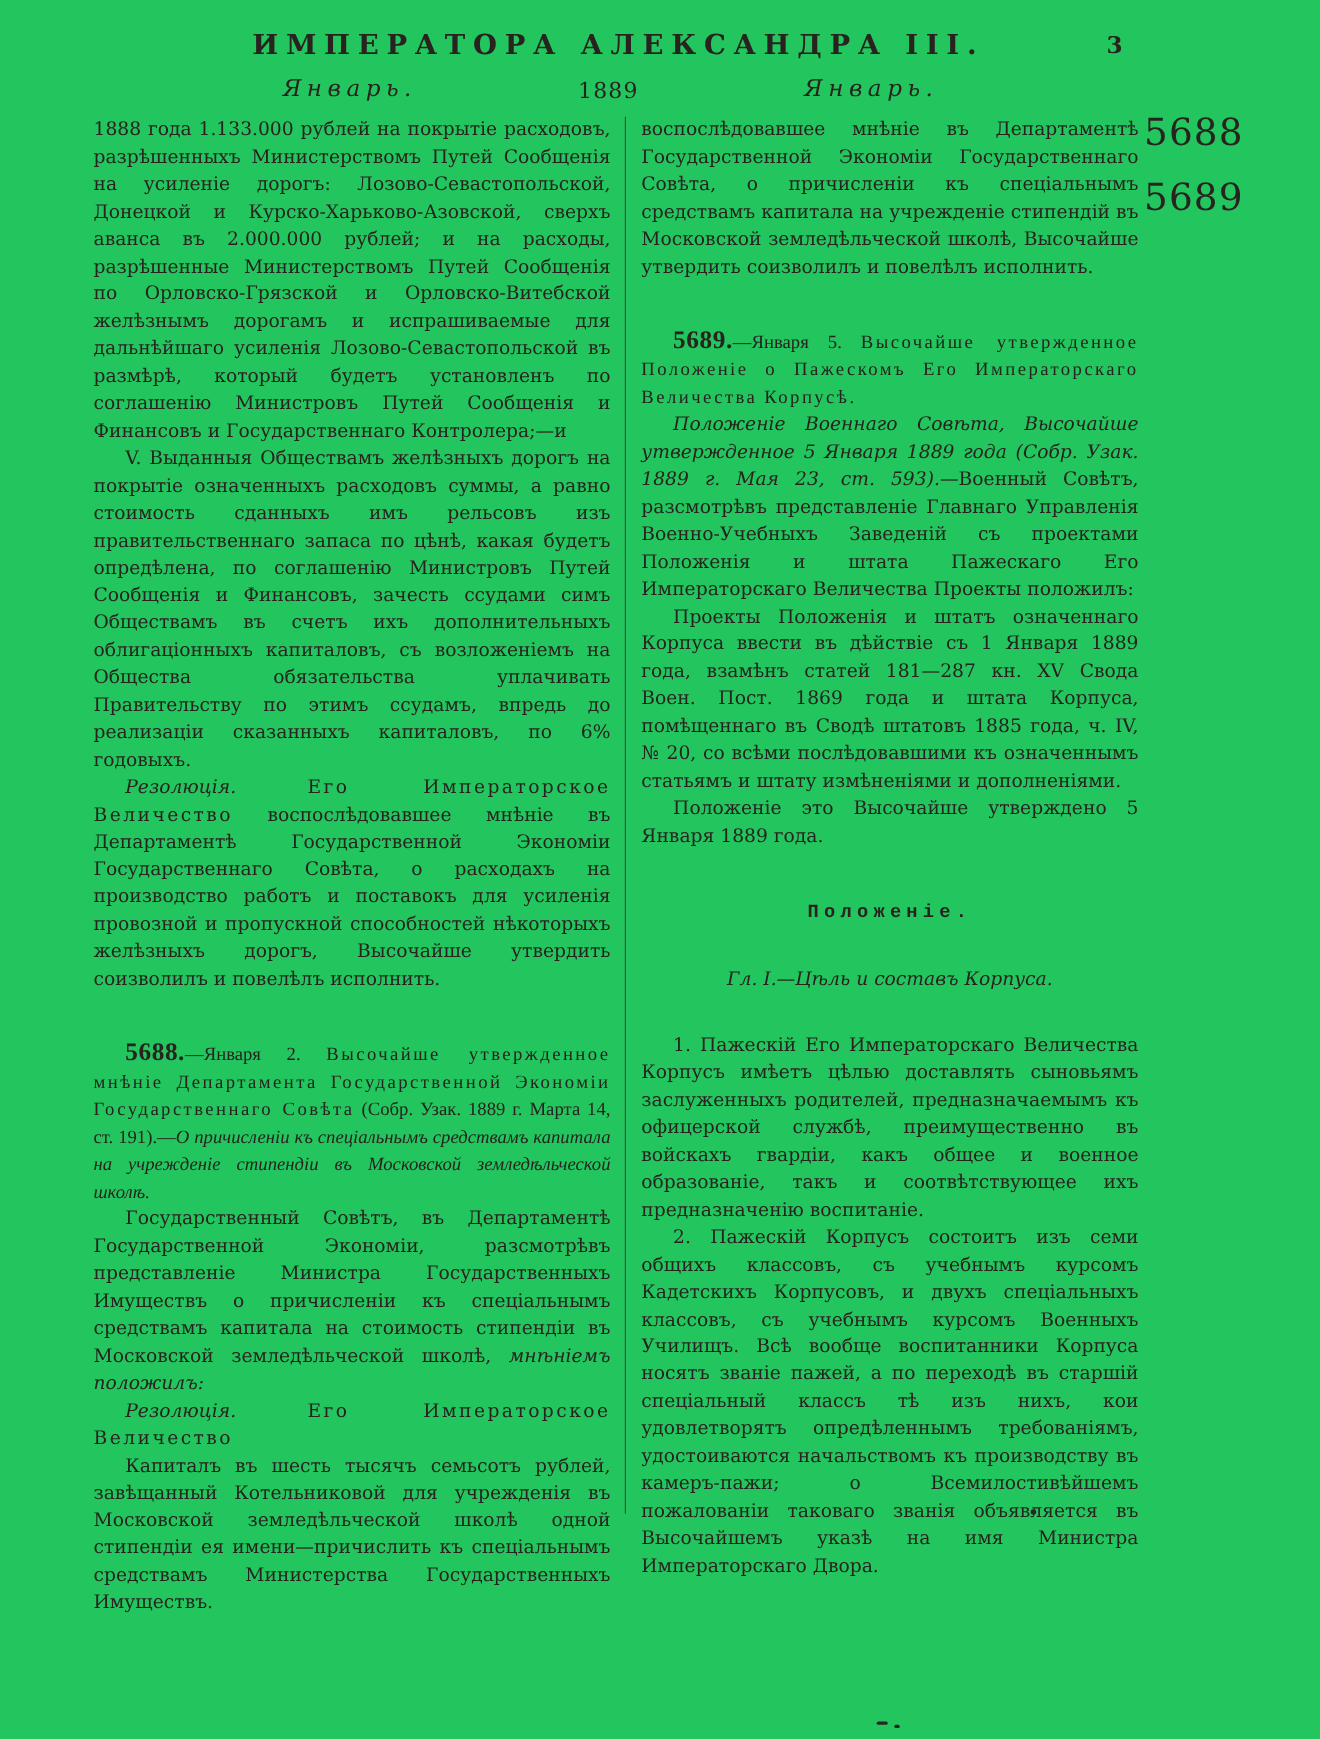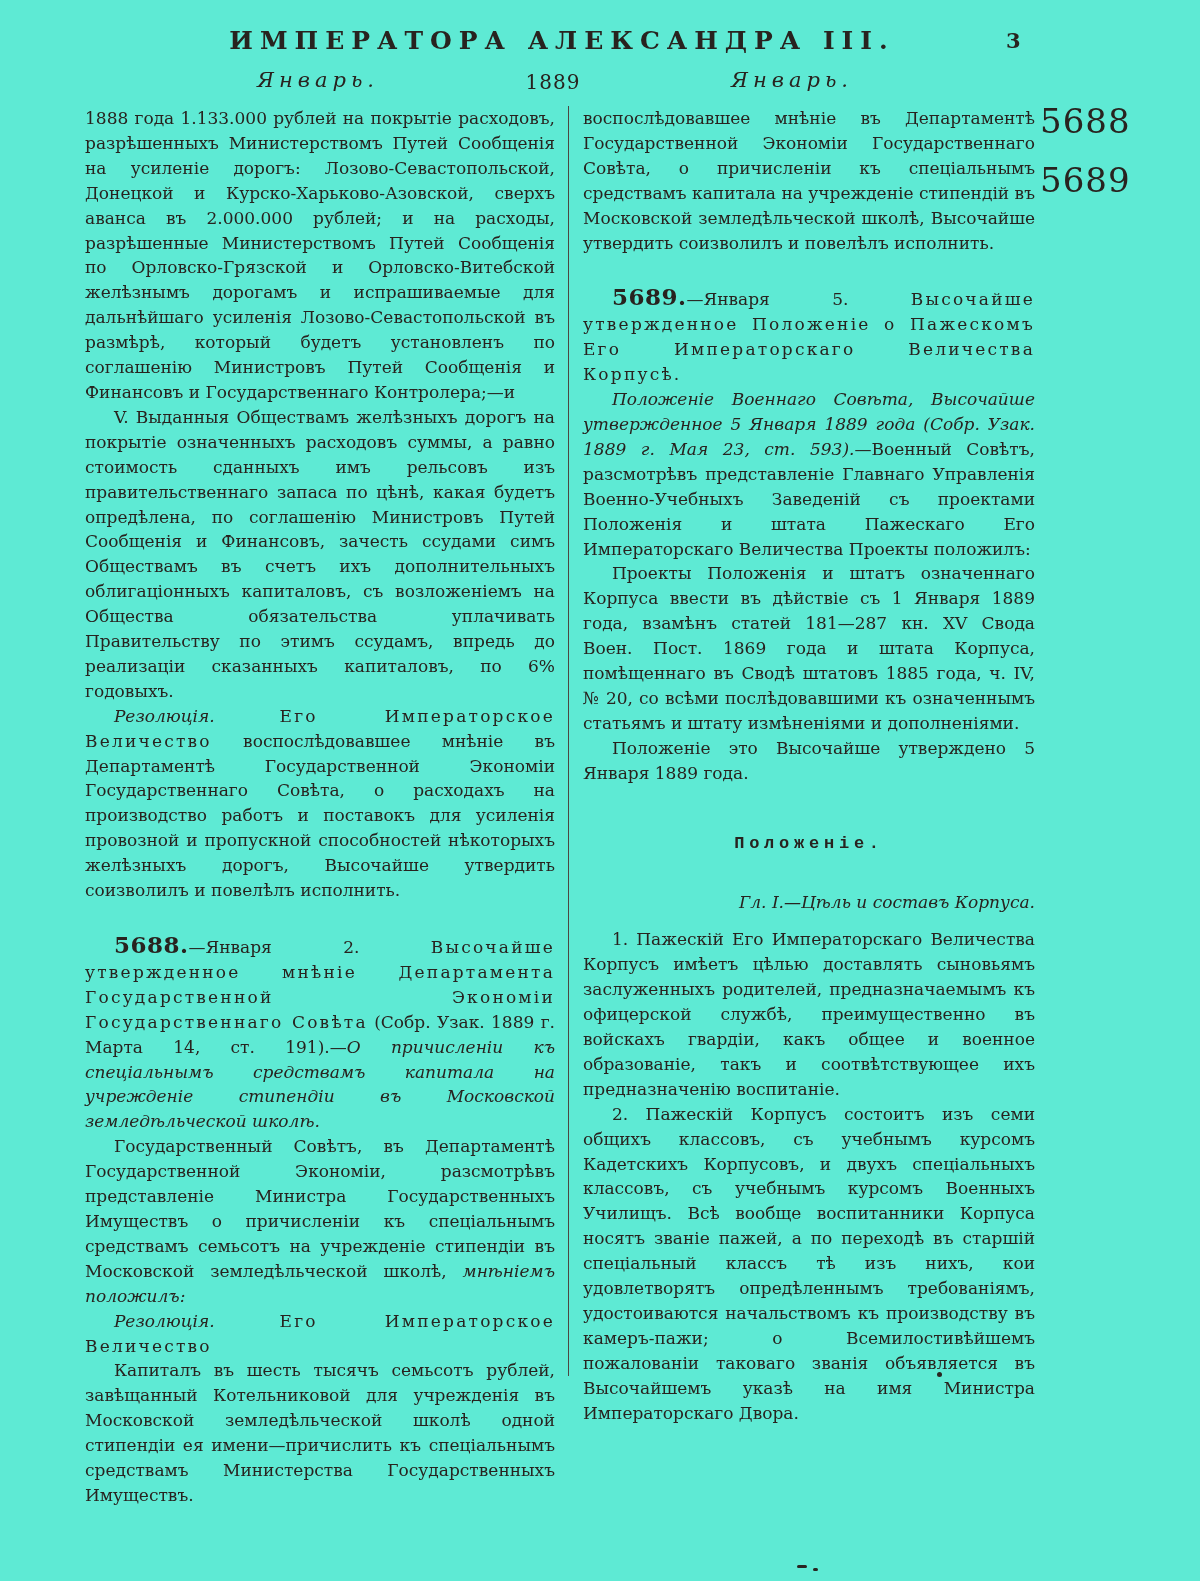--- a/index.html
+++ b/index.html
@@ -6,21 +6,21 @@
   html, body { margin: 0; padding: 0; }
   body {
     width: 1200px; height: 1581px;
     background: #efede8;
     font-family: "DejaVu Serif", serif;
     color: #28231f;
   }
   .page {
     position: relative;
     width: 1200px; height: 1581px;
-    background: #5eead4;
+    background: #22c55e;
     overflow: hidden;
   }
   
   .title {
     position: absolute; top: 26px; left: 562px;
     transform: translateX(-50%);
     font-size: 25px; font-weight: bold;
     letter-spacing: 7px; white-space: nowrap;
   }
   .pagenum {
@@ -47,23 +47,23 @@
   .col-right { left: 583px; width: 452px; }
   .margin-nums { position: absolute; left: 1040px; top: 104px; }
   .margin-num {
     font-size: 34px; font-weight: normal; line-height: 1;
     margin-bottom: 25px; letter-spacing: 1px;
   }
   
   p.para { margin: 0; padding: 0; }
   p.ind    { text-indent: 1.7em; }
   p.noind  { text-indent: 0; }
-  p.entry  { text-indent: 1.7em; margin-top: 30px; }
+  p.entry  { text-indent: 1.7em; margin-top: 42px; font-family: Liberation Serif, serif; }
   p.chead  { text-align: center; text-indent: 0; margin: 46px 0 34px 0; font-family: Liberation Mono, monospace; }
-  p.citalic{ text-align: right; text-indent: 0; margin: 0 0 12px 0; }
+  p.citalic{ text-align: center; text-indent: 0; margin: 0 0 36px 0; }
   p.jfull  { text-align-last: justify; }
   
   .seg-n   { }
   .seg-i   { font-style: italic; }
   .seg-sp  { letter-spacing: 0.13em; }
   .seg-spb { letter-spacing: 0.28em; font-weight: bold; }
   .seg-num { font-size: 23px; font-weight: bold; letter-spacing: 0.5px; }
   
   .speck { position: absolute; background: #2a2521; border-radius: 50%; }
   .speck-1 { left: 937px; top: 1372px; width: 5px; height: 5px; }
@@ -82,21 +82,21 @@
   <div class="year">1889</div>
   <div class="month month-right">Январь.</div>
 
   <div class="divider"></div>
 
   <div class="col col-left">
       <p class="para noind"><span class="seg-n">1888 года 1.133.000 рублей на покрытіе расходовъ, разрѣшенныхъ Министерствомъ Путей Сообщенія на усиленіе дорогъ: Лозово-Севастопольской, Донецкой и Курско-Харьково-Азовской, сверхъ аванса въ 2.000.000 рублей; и на расходы, разрѣшенные Министерствомъ Путей Сообщенія по Орловско-Грязской и Орловско-Витебской желѣзнымъ дорогамъ и испрашиваемые для дальнѣйшаго усиленія Лозово-Севастопольской въ размѣрѣ, который будетъ установленъ по соглашенію Министровъ Путей Сообщенія и Финансовъ и Государственнаго Контролера;—и</span></p>
       <p class="para ind"><span class="seg-n">V. Выданныя Обществамъ желѣзныхъ дорогъ на покрытіе означенныхъ расходовъ суммы, а равно стоимость сданныхъ имъ рельсовъ изъ правительственнаго запаса по цѣнѣ, какая будетъ опредѣлена, по соглашенію Министровъ Путей Сообщенія и Финансовъ, зачесть ссудами симъ Обществамъ въ счетъ ихъ дополнительныхъ облигаціонныхъ капиталовъ, съ возложеніемъ на Общества обязательства уплачивать Правительству по этимъ ссудамъ, впредь до реализаціи сказанныхъ капиталовъ, по 6% годовыхъ.</span></p>
       <p class="para ind"><span class="seg-i">Резолюція. </span><span class="seg-sp">Его Императорское Величество</span><span class="seg-n"> воспослѣдовавшее мнѣніе въ Департаментѣ Государственной Экономіи Государственнаго Совѣта, о расходахъ на производство работъ и поставокъ для усиленія провозной и пропускной способностей нѣкоторыхъ желѣзныхъ дорогъ, Высочайше утвердить соизволилъ и повелѣлъ исполнить.</span></p>
       <p class="para entry"><span class="seg-num">5688.</span><span class="seg-n">—Января 2. </span><span class="seg-sp">Высочайше утвержденное мнѣніе Департамента Государственной Экономіи Государственнаго Совѣта</span><span class="seg-n"> (Собр. Узак. 1889 г. Марта 14, ст. 191).—</span><span class="seg-i">О причисленіи къ спеціальнымъ средствамъ капитала на учрежденіе стипендіи въ Московской земледѣльческой школѣ.</span></p>
-      <p class="para ind"><span class="seg-n">Государственный Совѣтъ, въ Департаментѣ Государственной Экономіи, разсмотрѣвъ представленіе Министра Государственныхъ Имуществъ о причисленіи къ спеціальнымъ средствамъ семьсотъ на учрежденіе стипендіи въ Московской земледѣльческой школѣ, </span><span class="seg-i">мнѣніемъ положилъ:</span></p>
+      <p class="para ind"><span class="seg-n">Государственный Совѣтъ, въ Департаментѣ Государственной Экономіи, разсмотрѣвъ представленіе Министра Государственныхъ Имуществъ о причисленіи къ спеціальнымъ средствамъ капитала на стоимость стипендіи въ Московской земледѣльческой школѣ, </span><span class="seg-i">мнѣніемъ положилъ:</span></p>
       <p class="para ind jfull"><span class="seg-i">Резолюція. </span><span class="seg-sp">Его Императорское Величество</span></p>
       <p class="para ind"><span class="seg-n">Капиталъ въ шесть тысячъ семьсотъ рублей, завѣщанный Котельниковой для учрежденія въ Московской земледѣльческой школѣ одной стипендіи ея имени—причислить къ спеціальнымъ средствамъ Министерства Государственныхъ Имуществъ.</span></p>
     </div>
   <div class="col col-right">
       <p class="para noind"><span class="seg-n">воспослѣдовавшее мнѣніе въ Департаментѣ Государственной Экономіи Государственнаго Совѣта, о причисленіи къ спеціальнымъ средствамъ капитала на учрежденіе стипендій въ Московской земледѣльческой школѣ, Высочайше утвердить соизволилъ и повелѣлъ исполнить.</span></p>
       <p class="para entry"><span class="seg-num">5689.</span><span class="seg-n">—Января 5. </span><span class="seg-sp">Высочайше утвержденное Положеніе о Пажескомъ Его Императорскаго Величества Корпусѣ.</span></p>
       <p class="para ind"><span class="seg-i">Положеніе Военнаго Совѣта, Высочайше утвержденное 5 Января 1889 года (Собр. Узак. 1889 г. Мая 23, ст. 593).</span><span class="seg-n">—Военный Совѣтъ, разсмотрѣвъ представленіе Главнаго Управленія Военно-Учебныхъ Заведеній съ проектами Положенія и штата Пажескаго Его Императорскаго Величества Проекты положилъ:</span></p>
       <p class="para ind"><span class="seg-n">Проекты Положенія и штатъ означеннаго Корпуса ввести въ дѣйствіе съ 1 Января 1889 года, взамѣнъ статей 181—287 кн. XV Свода Воен. Пост. 1869 года и штата Корпуса, помѣщеннаго въ Сводѣ штатовъ 1885 года, ч. IV, № 20, со всѣми послѣдовавшими къ означеннымъ статьямъ и штату измѣненіями и дополненіями.</span></p>
       <p class="para ind"><span class="seg-n">Положеніе это Высочайше утверждено 5 Января 1889 года.</span></p>
       <p class="para chead"><span class="seg-spb">Положеніе.</span></p>

